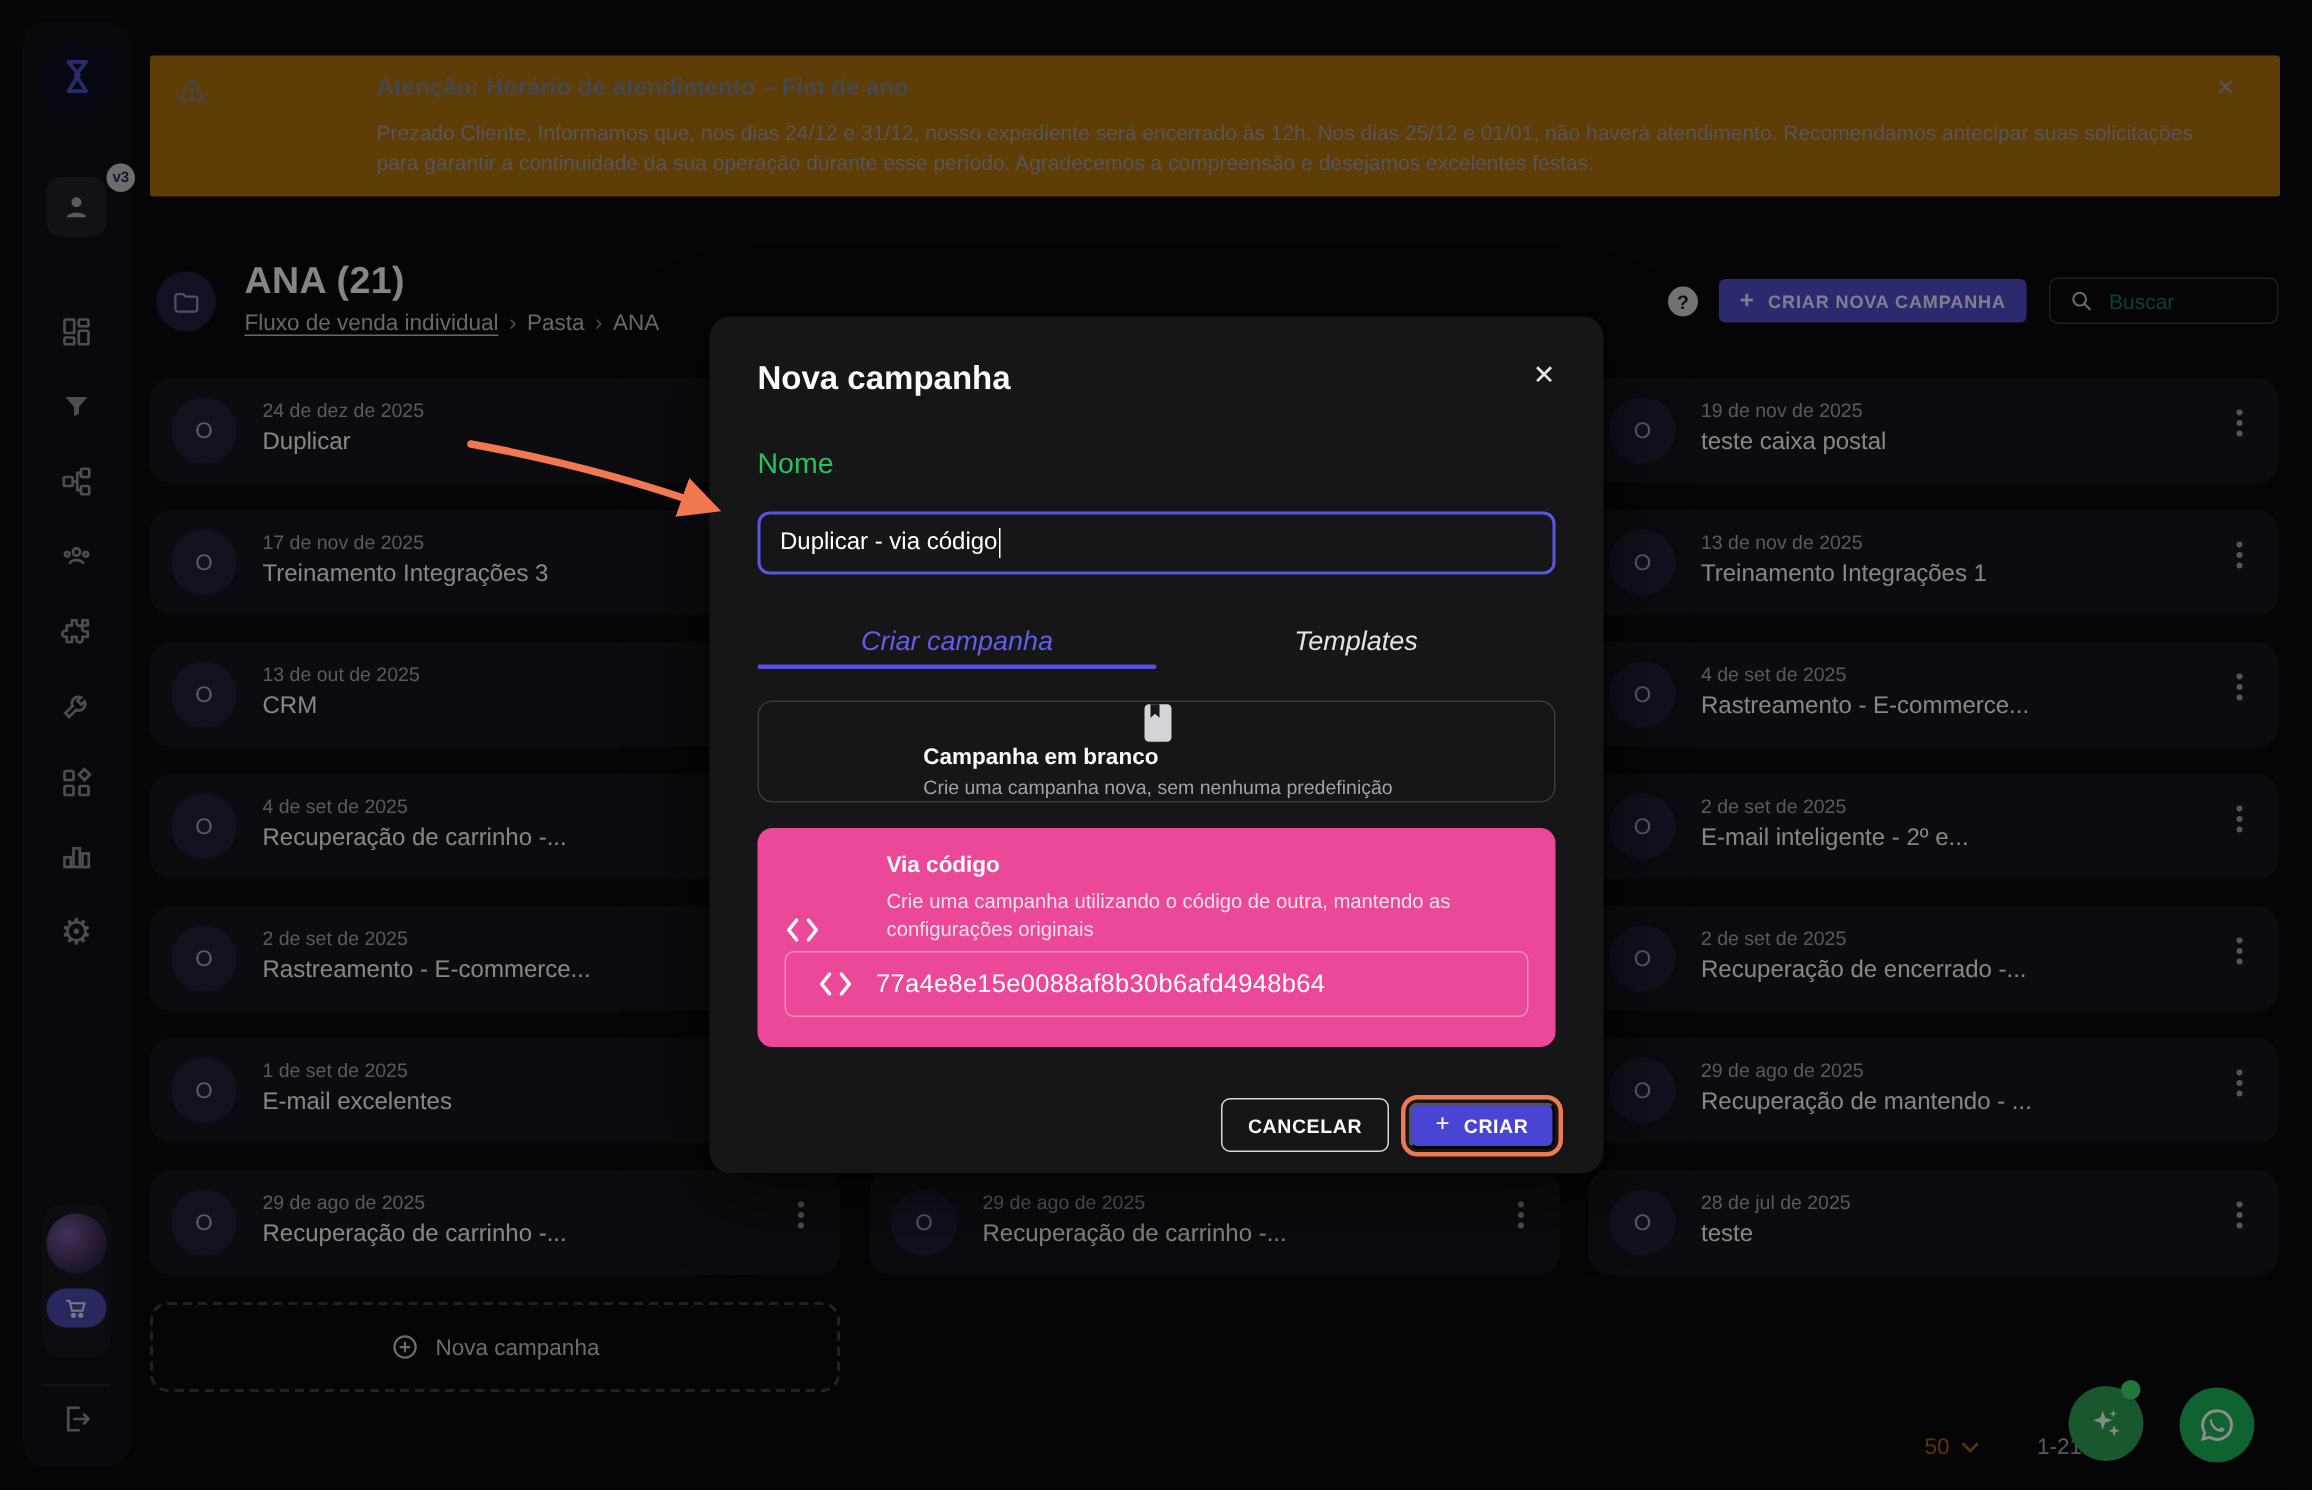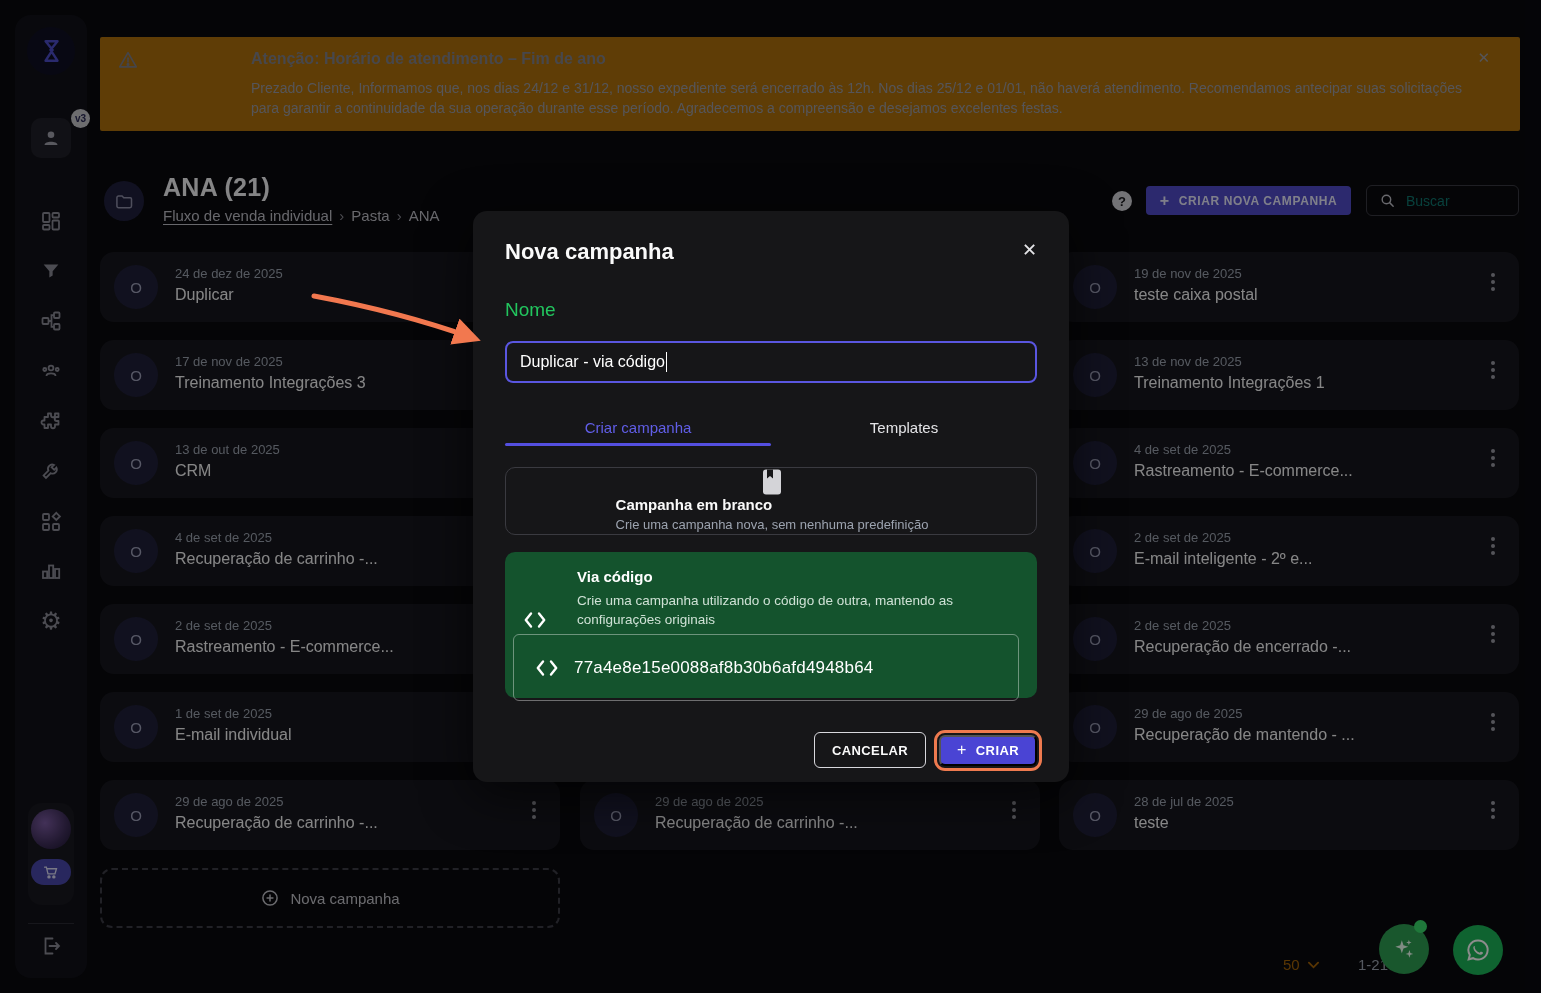--- a/index.html
+++ b/index.html
@@ -75,34 +75,34 @@
   .modal{position:absolute;left:473px;top:211px;width:596px;height:571px;z-index:10;background:#161618;border-radius:14px;
          box-shadow:0 12px 50px rgba(0,0,0,.65);padding:28px 32px 0;box-sizing:border-box;}
   .m-head{display:flex;justify-content:space-between;align-items:flex-start;margin-bottom:34px;}
   .m-title{font-size:22px;font-weight:600;color:#fafafa;}
   .m-close{font-size:18px;color:#e4e4e7;cursor:pointer;line-height:22px;}
   .m-label{font-size:19px;color:#22c55e;margin-bottom:20px;}
   .m-input{height:38px;border:2px solid #5a56e0;border-radius:8px;display:flex;align-items:center;padding:0 13px;
            font-size:16px;color:#ffffff;margin-bottom:26px;cursor:text;}
   .caret{display:inline-block;width:1.5px;height:20px;background:#fff;margin-left:1px;vertical-align:middle;}
   .m-tabs{position:relative;display:flex;height:37px;margin-bottom:21px;}
-  .m-tab{flex:1;display:flex;align-items:center;justify-content:center;font-size:15px;cursor:pointer;}
+  .m-tab{flex:1;display:flex;align-items:center;justify-content:center;font-size:18px;cursor:pointer;font-style:italic;}
   .m-tab.active{color:#615ee8;}
   .m-tab.inactive{color:#e4e4e7;}
   .m-tab-underline{position:absolute;left:0;bottom:0;width:50%;height:3px;background:#544fe0;border-radius:2px;}
   .m-card{border:1px solid #3a3a40;border-radius:10px;height:66px;display:flex;align-items:center;padding:0 10px 0 12px;margin-bottom:17px;cursor:pointer;flex-direction:column;}
   .m-card-icon{width:44px;display:flex;justify-content:center;}
   .m-card-title{font-size:15px;font-weight:600;color:#fafafa;margin-bottom:4px;}
   .m-card-desc{font-size:13px;color:#9ca3af;}
-  .g-card{position:relative;background:#14532d;border-radius:10px;height:146px;box-sizing:border-box;padding:16px 18px 0 12px;margin-bottom:34px;cursor:pointer;}
+  .g-card{position:relative;background:#ec4899;border-radius:10px;height:146px;box-sizing:border-box;padding:16px 18px 0 26px;margin-bottom:34px;cursor:pointer;}
   .g-ico{position:absolute;left:18px;top:58px;color:#fff;}
   .g-body{margin-left:60px;}
   .g-title{font-size:15px;font-weight:600;color:#fff;margin-bottom:6px;}
   .g-desc{font-size:13.5px;line-height:19px;color:rgba(240,250,243,.85);max-width:400px;}
-  .g-codebox{position:absolute;left:8px;right:18px;top:82px;height:67px;border:1px solid rgba(255,255,255,.38);border-radius:6px;
+  .g-codebox{position:absolute;left:18px;right:18px;top:82px;height:44px;border:1px solid rgba(255,255,255,.38);border-radius:6px;
              display:flex;align-items:center;gap:14px;padding:0 20px;box-sizing:border-box;}
   .g-code{font-size:17px;color:#fff;letter-spacing:.2px;}
   .m-actions{display:flex;justify-content:flex-end;align-items:center;gap:13px;}
   .btn-cancel{height:36px;padding:0 17px;border:1px solid #d8d8dd;border-radius:6px;background:transparent;color:#fafafa;
               font-size:13px;font-weight:600;letter-spacing:.4px;display:flex;align-items:center;cursor:pointer;}
   .btn-create-wrap{position:relative;}
   .btn-create{height:31px;padding:0 16px;border-radius:6px;background:#4a44d4;color:#fff;font-size:13px;font-weight:600;
               letter-spacing:.4px;display:flex;align-items:center;gap:9px;cursor:pointer;}
   .create-ring{position:absolute;inset:-5px;border:3px solid #ee7a4f;border-radius:11px;pointer-events:none;}
 
@@ -276,21 +276,21 @@
         <div class="card">
           <div class="av">O</div>
           <div class="date">2 de set de 2025</div>
           <div class="title">Rastreamento - E-commerce...</div>
 
         </div>
 
         <div class="card">
           <div class="av">O</div>
           <div class="date">1 de set de 2025</div>
-          <div class="title">E-mail individual</div>
+          <div class="title">E-mail excelentes</div>
 
         </div>
 
         <div class="card">
           <div class="av">O</div>
           <div class="date">29 de ago de 2025</div>
           <div class="title">Recuperação de carrinho -...</div>
           <span class="kebab"></span>
         </div>
       </div>

